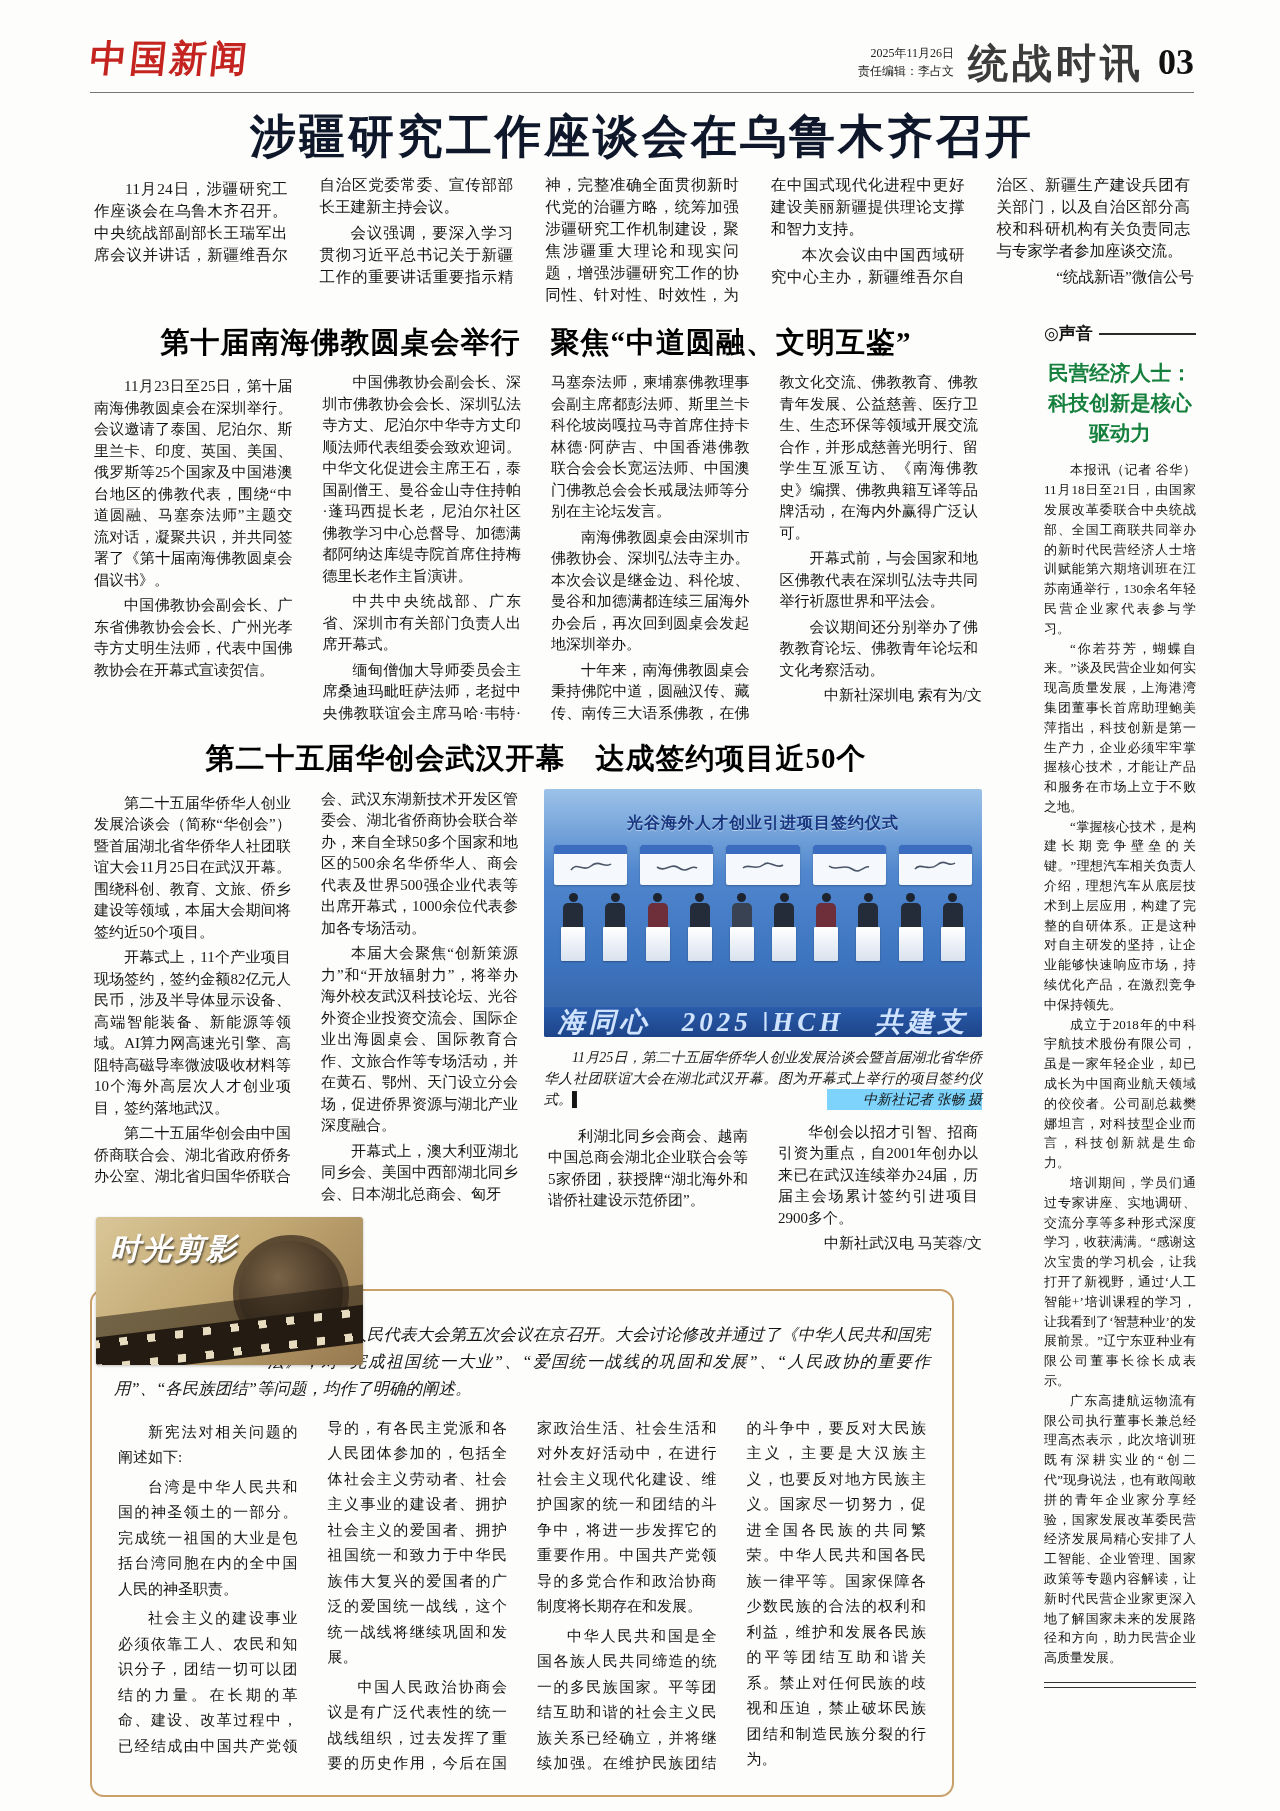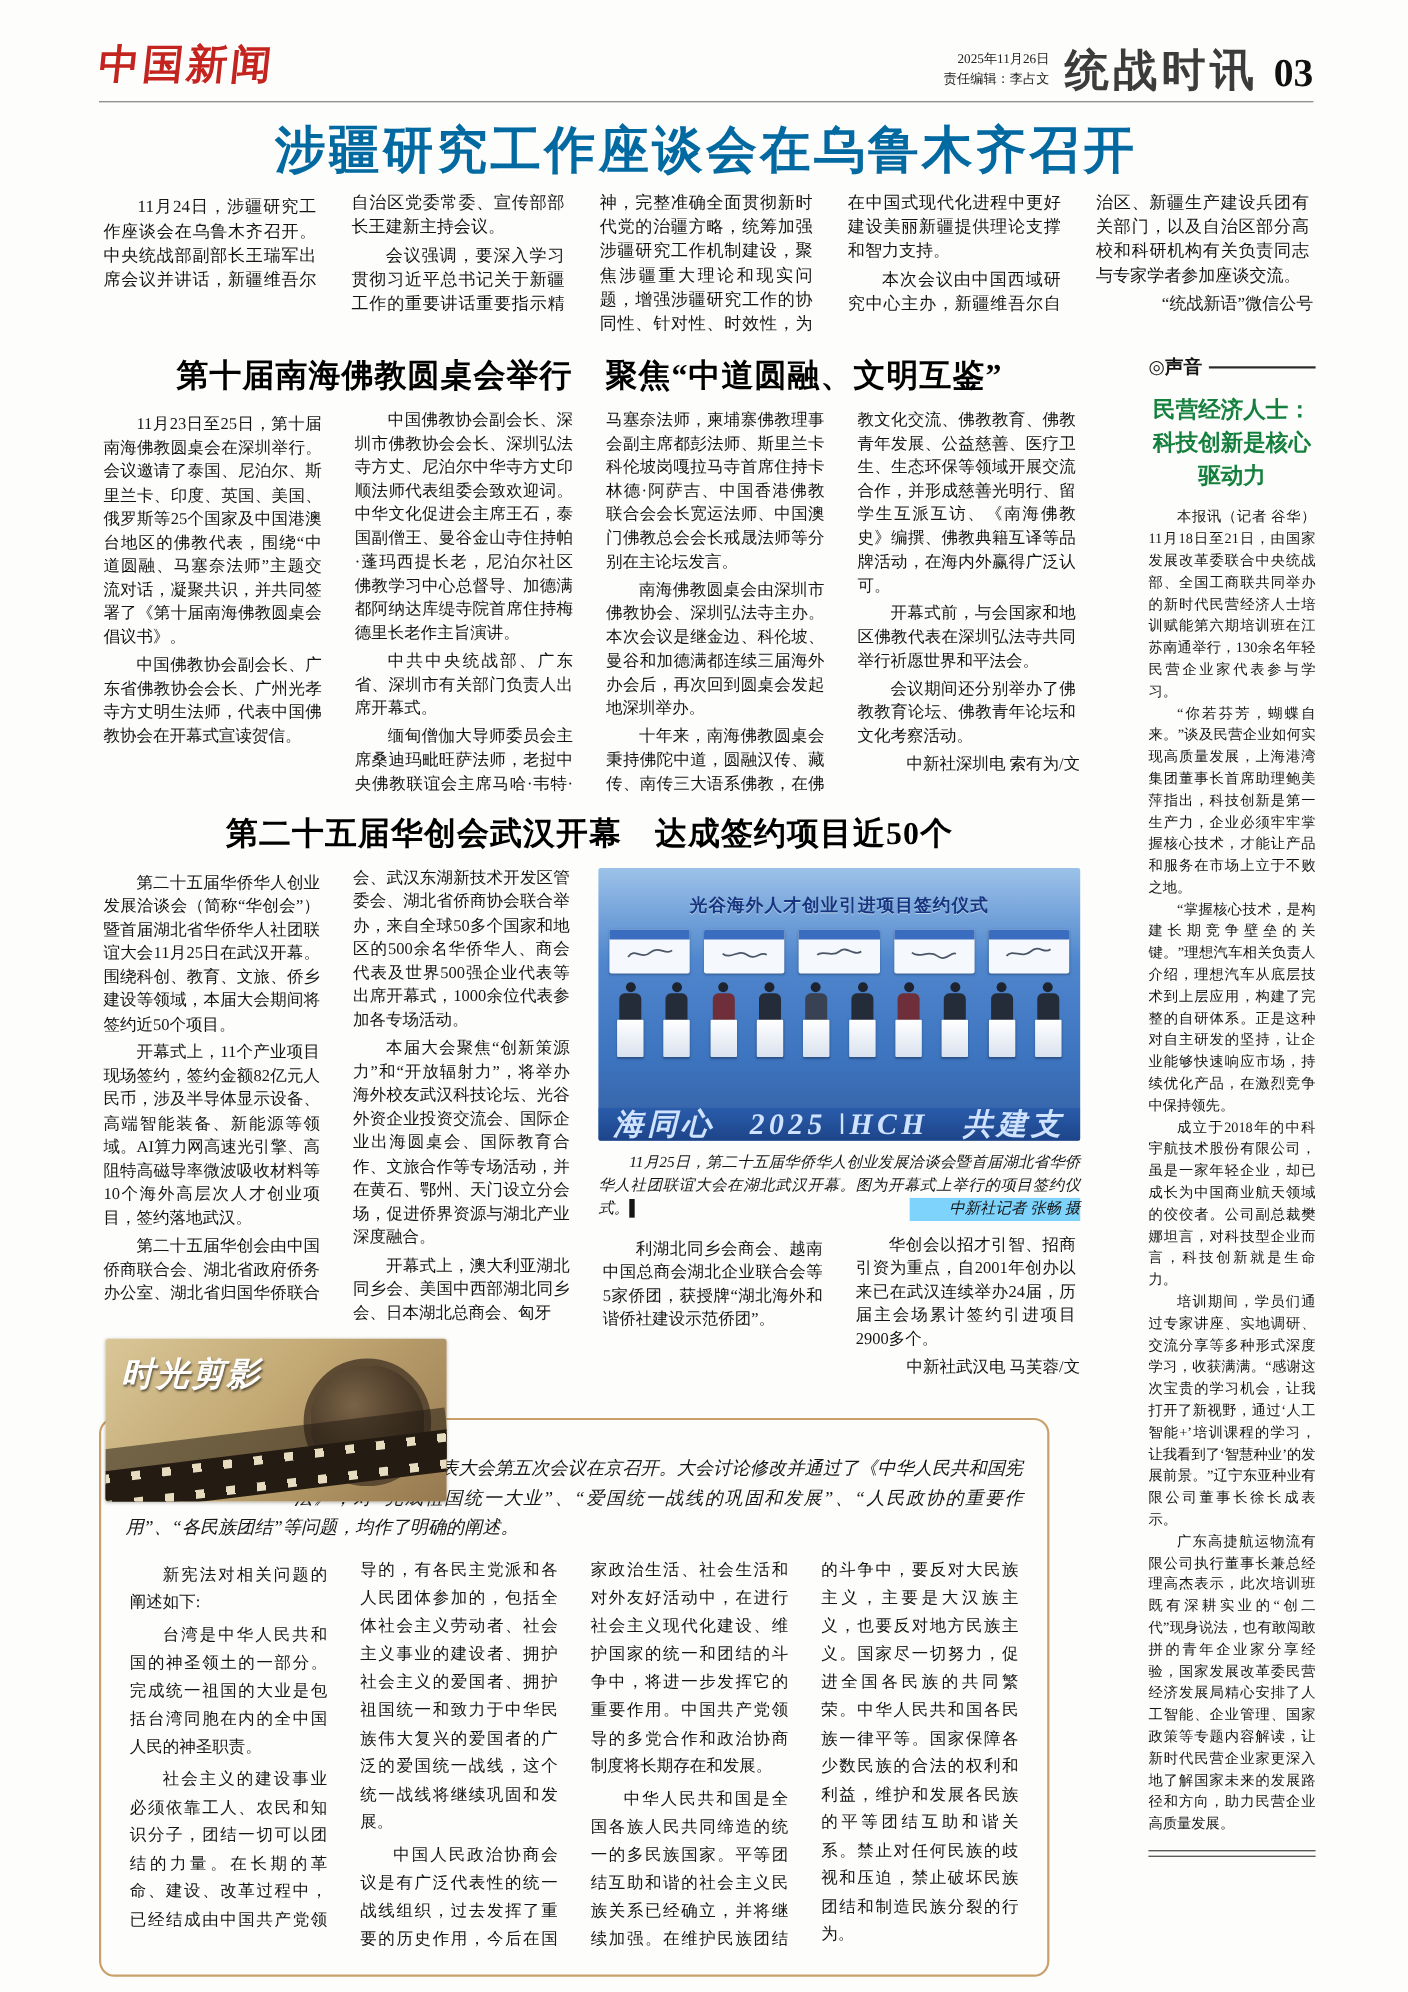--- a/index.html
+++ b/index.html
@@ -6,30 +6,30 @@
   .page{
     width:1280px;height:1811px;margin:0 auto;background:#fdfdfb;
     box-sizing:border-box;padding:26px 86px 0 90px;position:relative;
     font-family:"Liberation Serif","DejaVu Serif",serif;color:#151515;overflow:hidden;
   }
   
   .masthead{display:flex;justify-content:space-between;align-items:flex-end;
     border-bottom:1.5px solid #777;padding-bottom:8px;height:58px;}
   .np-logo{color:#c42420;font-size:37px;font-weight:900;letter-spacing:3px;
     transform:skewX(-6deg);font-family:"Liberation Serif",serif;}
-  .head-right{display:flex;align-items:flex-end;gap:14px;}
+  .head-right{display:flex;align-items:flex-start;gap:14px;}
   .head-meta{font-size:12px;line-height:1.55;text-align:right;color:#222;padding-bottom:3px;}
   .section-title{font-size:40px;font-weight:700;color:#3c3c3c;letter-spacing:4px;line-height:1;}
   .page-no{font-size:36px;font-weight:900;color:#111;line-height:1;}
   
   p.body-p{margin:4px;text-indent:2em;text-align:justify;}
   p.byline{margin:0;text-align:right;}
   
   .a1-headline{margin:16px 0 10px;text-align:center;font-size:46px;font-weight:900;
-    letter-spacing:3px;line-height:1.2;color:#0369a1;}
+    letter-spacing:3px;line-height:1.2;color:#0f172a;}
   .a1-body{column-count:5;column-gap:24px;font-size:15.5px;line-height:22px;}
   
   .mid{display:flex;margin-top:12px;}
   .mid-left{width:892px;flex:none;}
   .voice{width:152px;flex:none;margin-left:62px;}
   
   .a2-headline,.a3-headline{margin:6px 0 12px;text-align:center;font-size:29px;
     font-weight:900;letter-spacing:1px;line-height:1.25;color:#000;}
   .a2-body{column-count:4;column-gap:22px;font-size:15px;line-height:21.5px;margin-bottom:16px;}
   .a3-wrap{display:flex;gap:22px;margin-bottom:6px;}
@@ -57,21 +57,21 @@
     background:linear-gradient(180deg,#2a5cab,#1d4489);display:flex;align-items:center;
     justify-content:center;color:#cfe3ff;font-size:27px;font-weight:900;font-style:italic;
     letter-spacing:4px;white-space:nowrap;overflow:hidden;}
   .caption{position:relative;font-style:italic;font-size:14px;line-height:21px;
     margin:10px 0 12px;text-align:justify;text-indent:2em;}
   .caption .credit{position:absolute;right:0;bottom:0;background:#7dd3fc;padding-left:8px;font-style:italic;}
   .a3-textB{column-count:2;column-gap:22px;font-size:15px;line-height:21.5px;}
   
   .memory{position:relative;margin:34px 28px 0 0;border:2px solid #c9a06a;border-radius:14px;
     padding:16px 22px 18px;min-height:480px;box-sizing:border-box;}
-  .mem-art{position:absolute;top:-74px;left:4px;width:310px;height:148px;border-radius:3px;
+  .mem-art{position:absolute;top:-74px;left:4px;width:267px;height:148px;border-radius:3px;
     overflow:hidden;background:linear-gradient(135deg,#d9c697 0%,#c2a873 45%,#96794f 100%);
     box-shadow:0 1px 3px rgba(0,0,0,.25);}
   .mem-lens{position:absolute;right:14px;top:18px;width:104px;height:104px;border-radius:50%;
     background:radial-gradient(circle at 38% 35%,#7a6347 0%,#4a3a28 55%,#2e2318 100%);
     border:6px solid #5c4a33;}
   .mem-film{position:absolute;left:-18px;bottom:8px;width:340px;height:38px;background:#241c12;
     transform:rotate(-7deg);
     background-image:repeating-linear-gradient(90deg,#241c12 0 14px,#e8dcc0 14px 22px,#241c12 22px 28px);
     background-size:100% 8px;background-repeat:no-repeat;background-position:0 3px;
     box-shadow:0 -28px 0 -8px #241c1288;}

